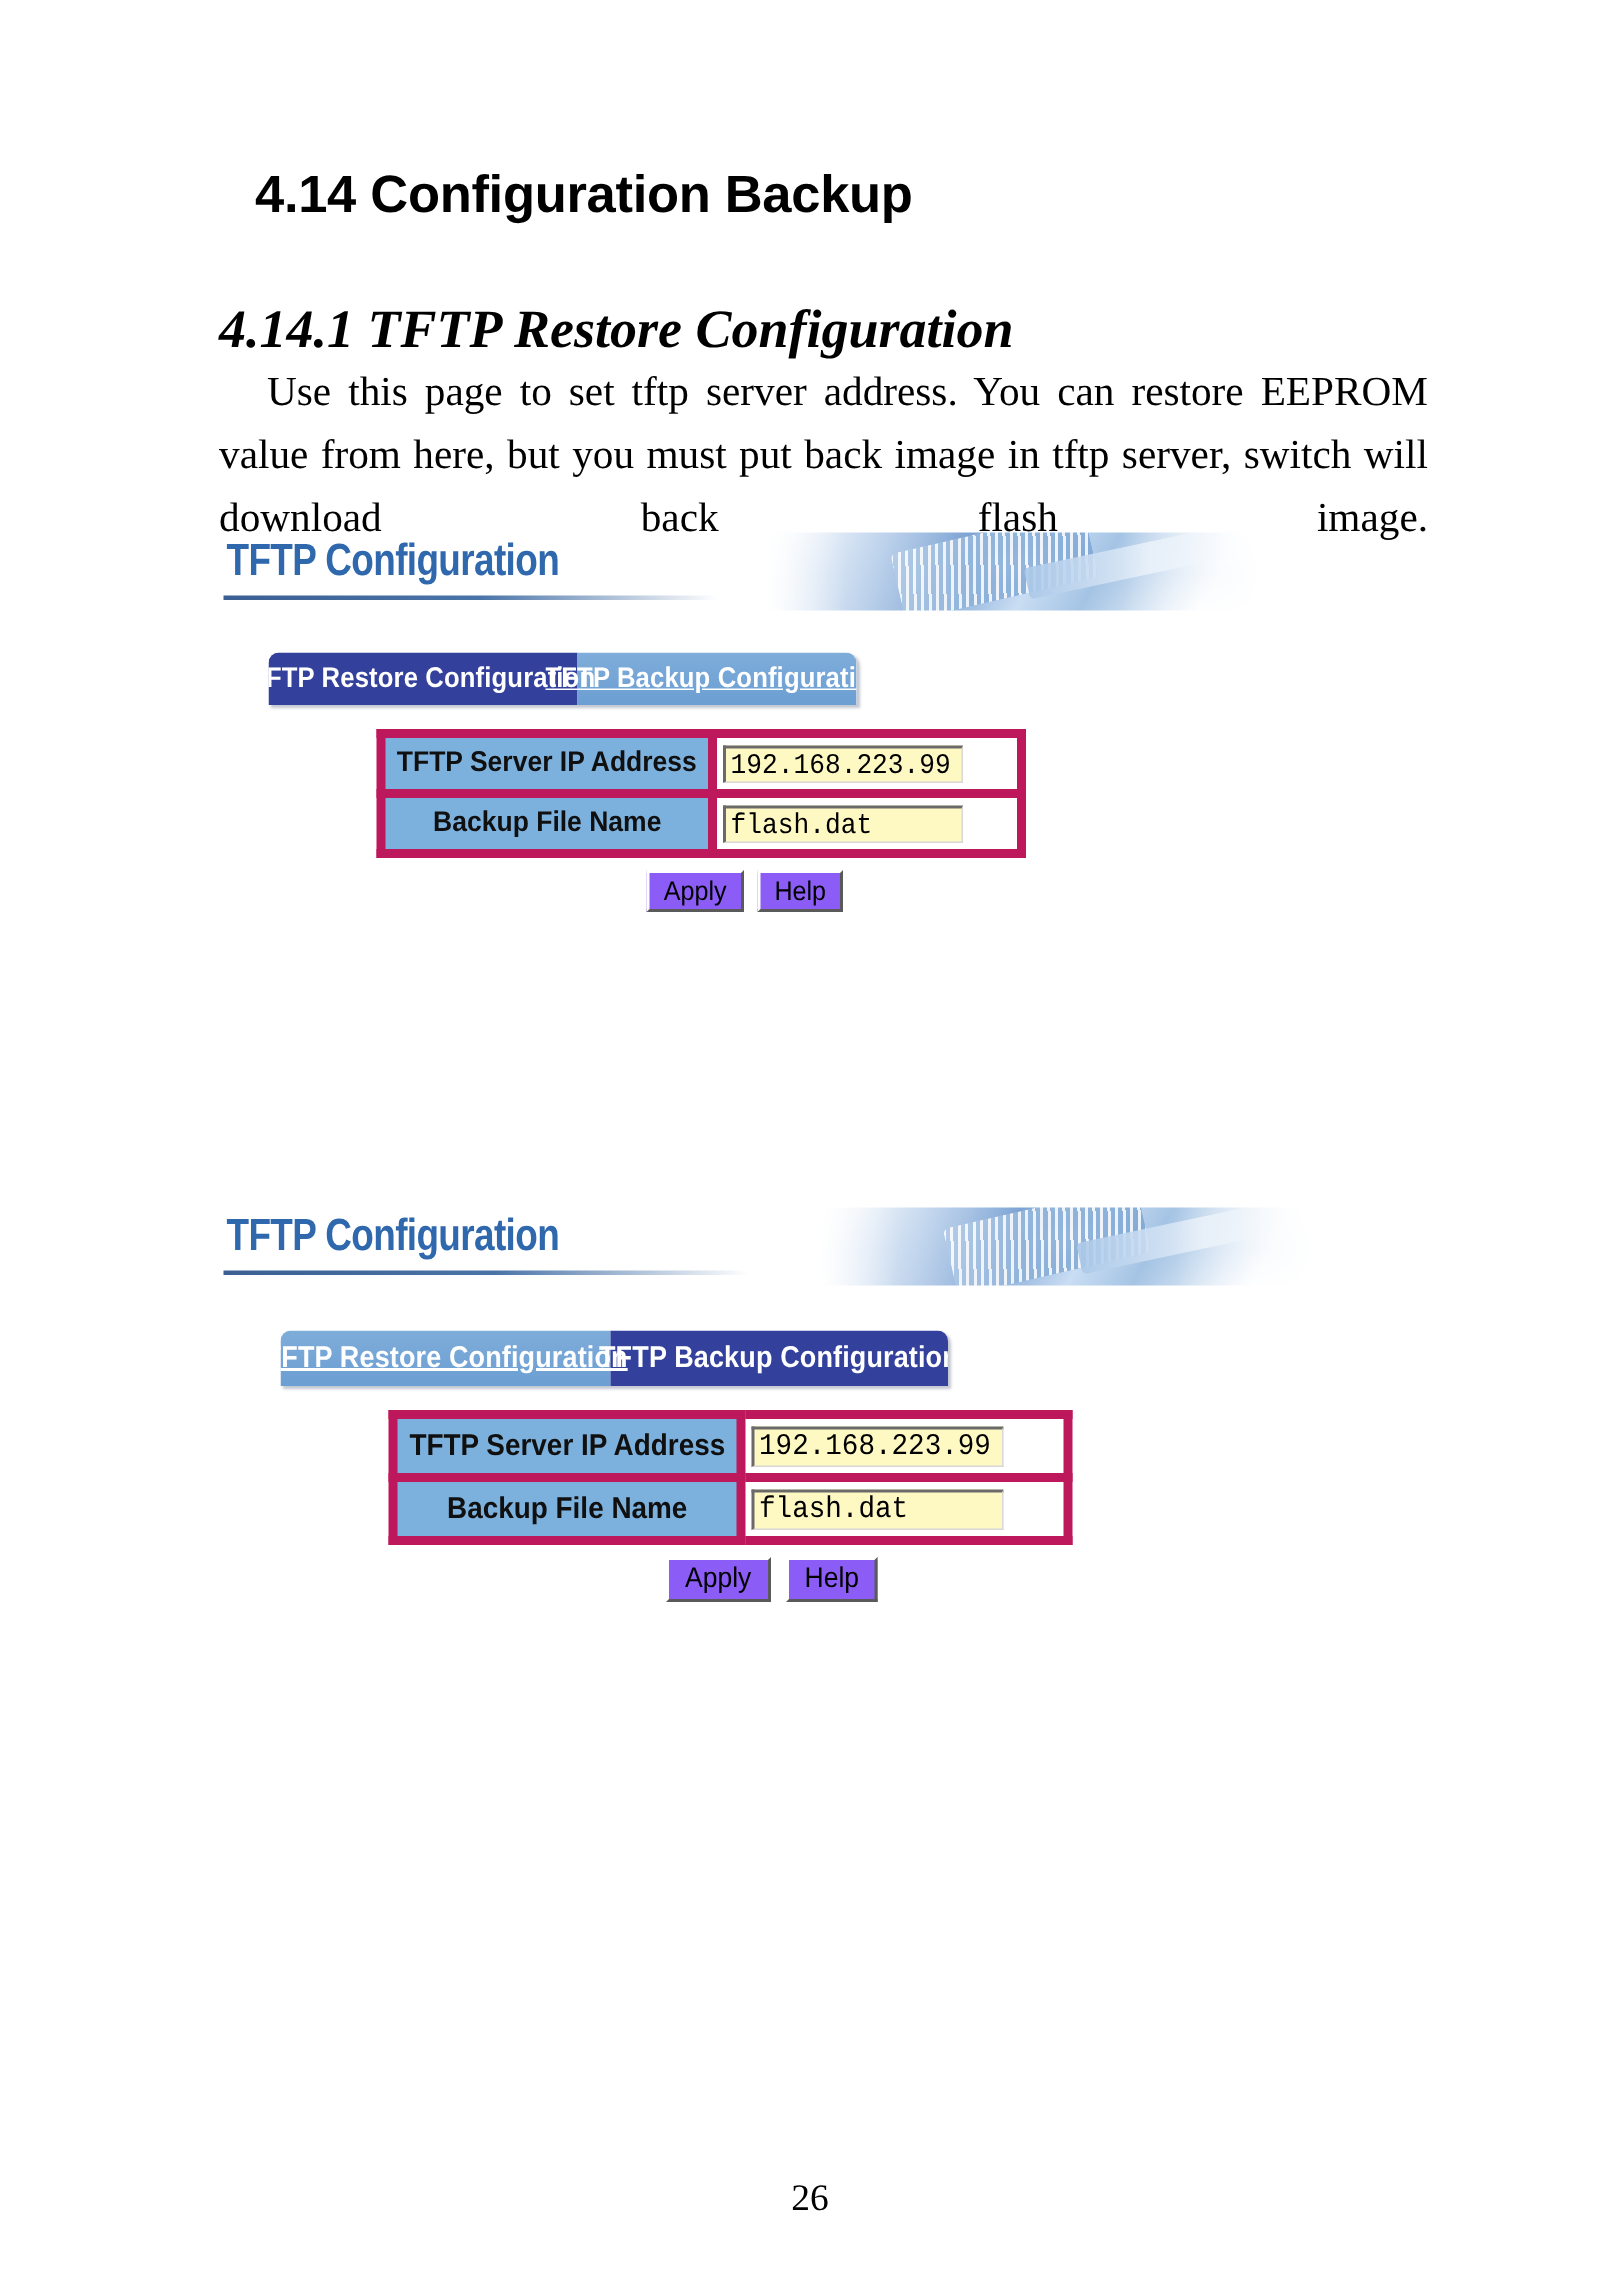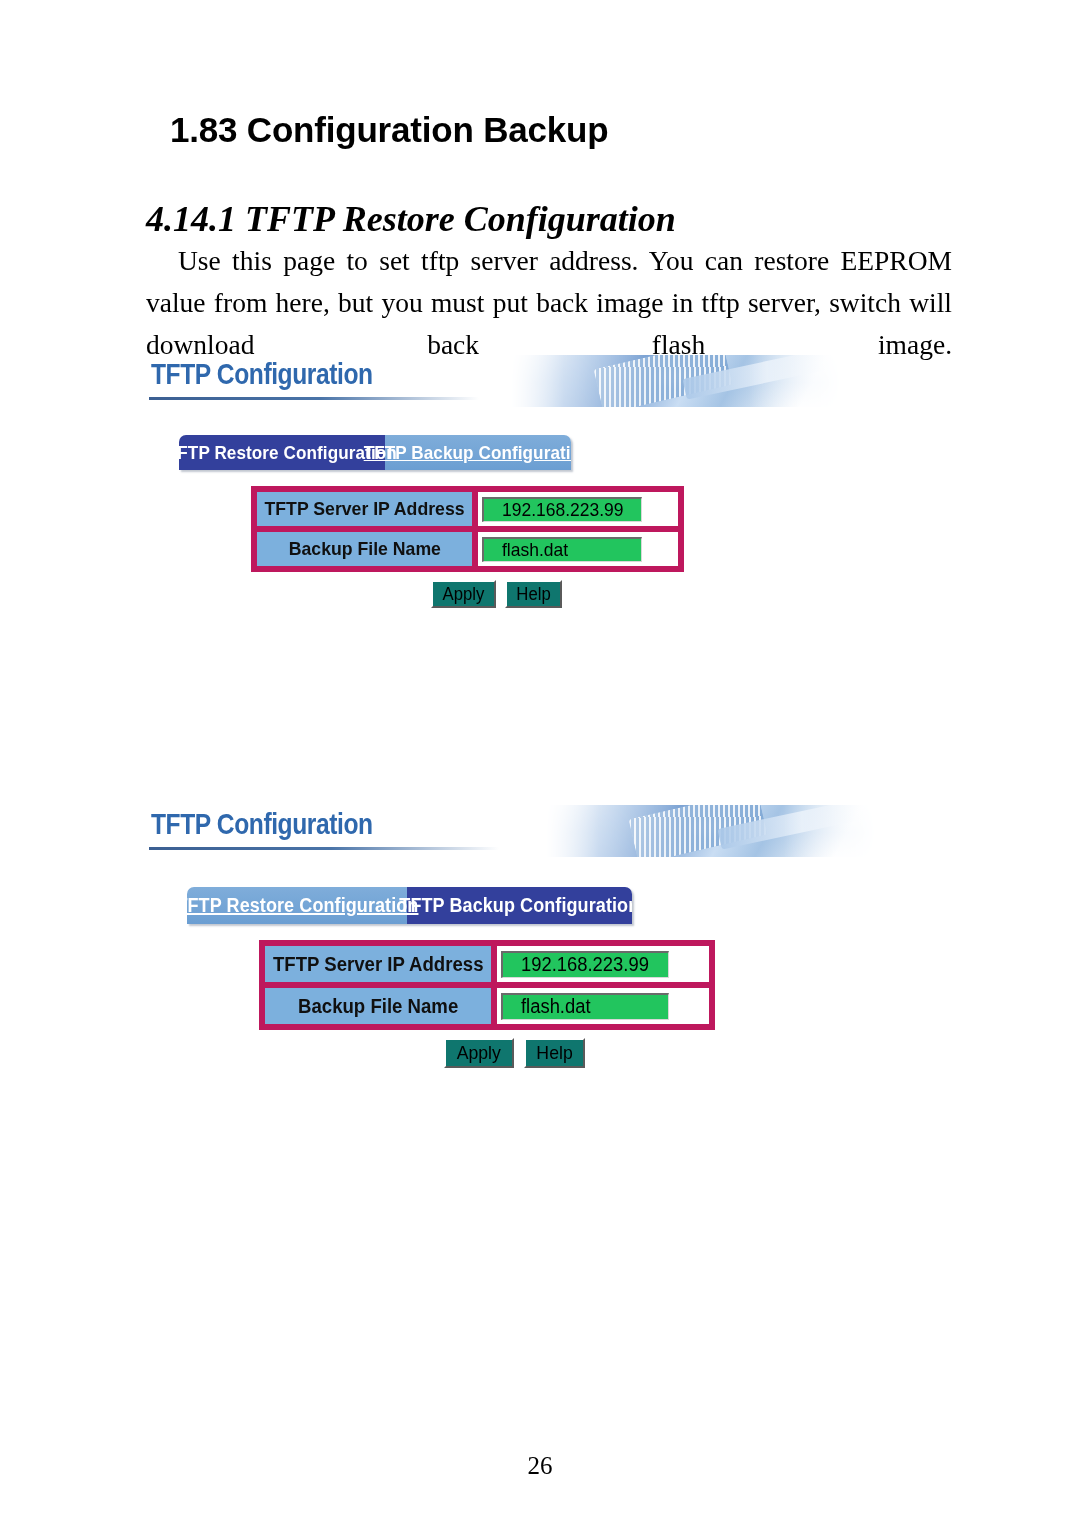--- a/index.html
+++ b/index.html
@@ -201,43 +201,43 @@
     color: #101010;
     text-align: center;
     white-space: nowrap;
   }
   .cell-label span { display: inline-block; transform: scaleX(0.93); }
   .cell-field {
     background: #ffffff;
     padding-left: 4px !important;
   }
   .txtinput {
-    font-family: Liberation Sans, sans-serif;
-    background: #22c55e;
+    font-family: Liberation Mono, monospace;
+    background: #fef9c3;
     border-top: 2px solid #6a6a6a;
     border-left: 2px solid #6a6a6a;
     border-right: 1px solid #d8d8d8;
     border-bottom: 1px solid #d8d8d8;
     color: #000;
     box-sizing: border-box;
     display: flex;
     align-items: center;
-    padding-left: 18px;
+    padding-left: 3px;
     white-space: nowrap;
     overflow: hidden;
   }
   .txtinput span { display: inline-block; transform: scaleX(0.92); transform-origin: left center; }
 
   .btnrow {
     position: absolute;
     display: flex;
   }
   .btn95 {
     font-family: "Liberation Sans Narrow", "Liberation Sans", "DejaVu Sans", sans-serif;
-    background: #0f766e;
+    background: #8b5cf6;
     color: #000;
     border-top: 2px solid #ffffff;
     border-left: 2px solid #ffffff;
     border-right: 2px solid #5a5a5a;
     border-bottom: 2px solid #5a5a5a;
     display: flex;
     align-items: center;
     justify-content: center;
     box-sizing: border-box;
     white-space: nowrap;
@@ -270,21 +270,21 @@
   #shot2 .cell-field { width: 208px; height: 36px; }
   #shot2 .txtinput { width: 168px; height: 27px; font-size: 20px; }
   #shot2 .btnrow { left: 303px; top: 233px; gap: 10px; }
   #shot2 .btn95 { height: 30px; font-size: 19px; padding: 0 9px; }
 </style>
 </head>
 <body>
 
 <div class="page">
 
-  <div class="doc-title">1.83 Configuration Backup</div>
+  <div class="doc-title">4.14 Configuration Backup</div>
 
   <div class="sub-head" style="top:198px;">4.14.1 TFTP Restore Configuration</div>
   <div class="body-par" style="top:240px;">Use this page to set tftp server address. You can restore EEPROM value from here, but you must put back image in tftp server, switch will download back flash image.</div>
 
   <div class="shot" id="shot1">
     <div class="shot-banner">
       <div class="banner-photo"></div>
     </div>
     <div class="banner-title">TFTP Configuration</div>
     <div class="banner-rule"></div>

